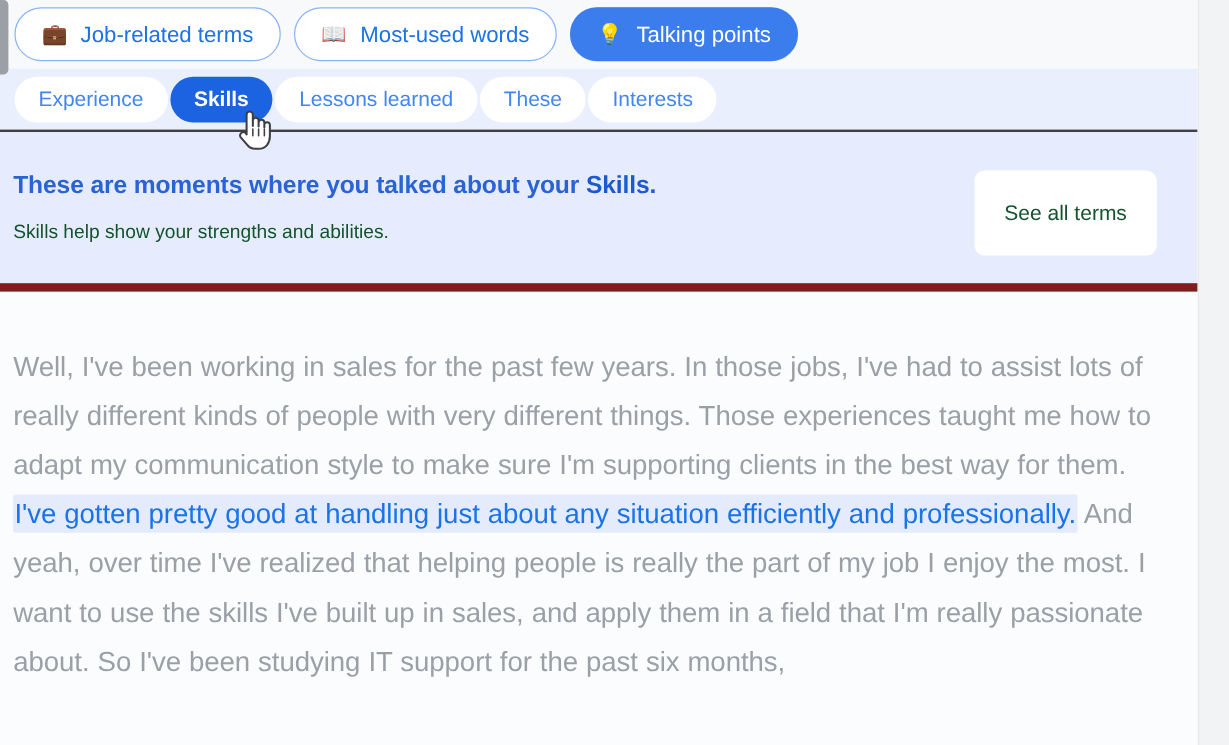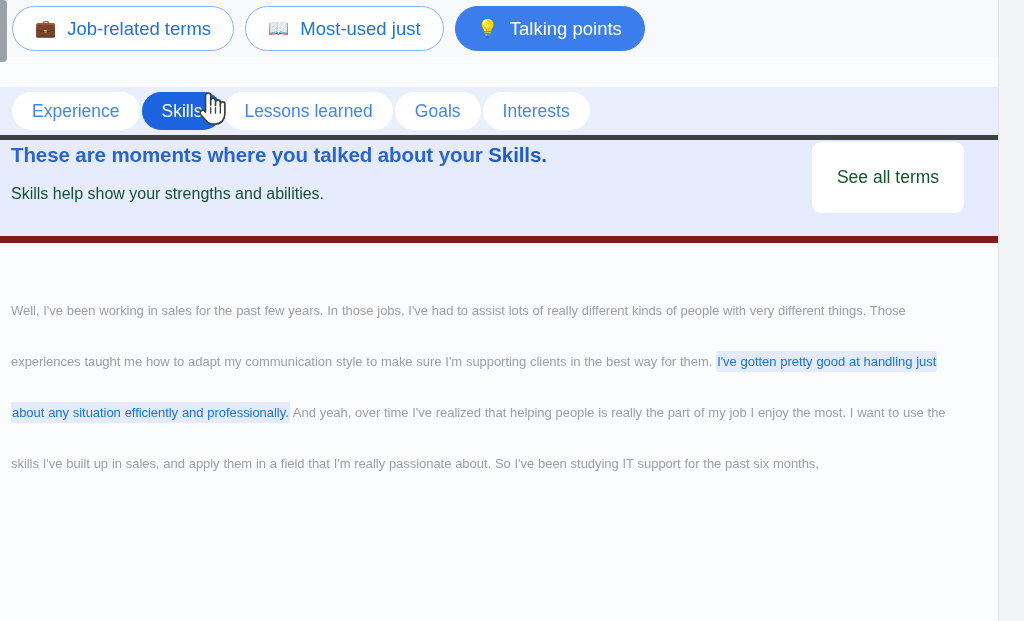--- a/index.html
+++ b/index.html
@@ -108,48 +108,47 @@
   }
 
   
   .tab-band {
     position: absolute;
     left: 0;
     top: 57px;
     width: 998px;
     height: 53px;
     background: #e9effc;
-    border-bottom: 5px solid #404040;
+    border-bottom: 2px solid #404040;
     display: flex;
     align-items: center;
     padding-left: 12px;
     gap: 2px;
     z-index: 9;
-    margin-top: 30px;
   }
 
   .tab-pill {
     display: flex;
     align-items: center;
     justify-content: center;
     height: 38px;
     padding: 0 20px;
     border-radius: 19px;
     background: #ffffff;
     color: #4285f4;
     font-size: 17.5px;
     font-weight: 500;
     white-space: nowrap;
     cursor: pointer;
   }
 
   .tab-pill.active {
     background: #1b63e0;
     color: #ffffff;
-    font-weight: 400;
+    font-weight: 700;
   }
 
   
   .info-band {
     position: absolute;
     left: 0;
     top: 110px;
     width: 998px;
     height: 133px;
     background: #e6ecfd;
@@ -211,22 +210,22 @@
     left: 0;
     top: 244px;
     width: 998px;
     height: 377px;
     background: #fbfcfe;
     padding: 41px 30px 0 11px;
     overflow: hidden;
   }
 
   .transcript-body {
-    font-size: 13px;
-    line-height: 51px;
+    font-size: 23px;
+    line-height: 41px;
     color: #9aa0a6;
     font-weight: 400;
     letter-spacing: -0.05px;
     word-spacing: 0.3px;
   }
 
   .transcript-body .hl {
     color: #1a73e8;
     background: #e3ebfd;
     padding: 3px 1px;
@@ -257,35 +256,35 @@
 
     <div class="category-strip">
 
       <div class="cat-pill">
         <span class="emoji">💼</span>
         <span>Job-related terms</span>
       </div>
 
       <div class="cat-pill">
         <span class="emoji">📖</span>
-        <span>Most-used just</span>
+        <span>Most-used words</span>
       </div>
 
       <div class="cat-pill active">
         <span class="emoji">💡</span>
         <span>Talking points</span>
       </div>
 
     </div>
 
     <div class="tab-band">
       <div class="tab-pill">Experience</div>
       <div class="tab-pill active">Skills</div>
       <div class="tab-pill">Lessons learned</div>
-      <div class="tab-pill">Goals</div>
+      <div class="tab-pill">These</div>
       <div class="tab-pill">Interests</div>
     </div>
 
     <div class="info-band">
       <div class="info-text">
         <div class="info-title"><span>These are moments where you talked about your </span><span class="strong">Skills.</span></div>
         <div class="info-sub">Skills help show your strengths and abilities.</div>
       </div>
     </div>
 

